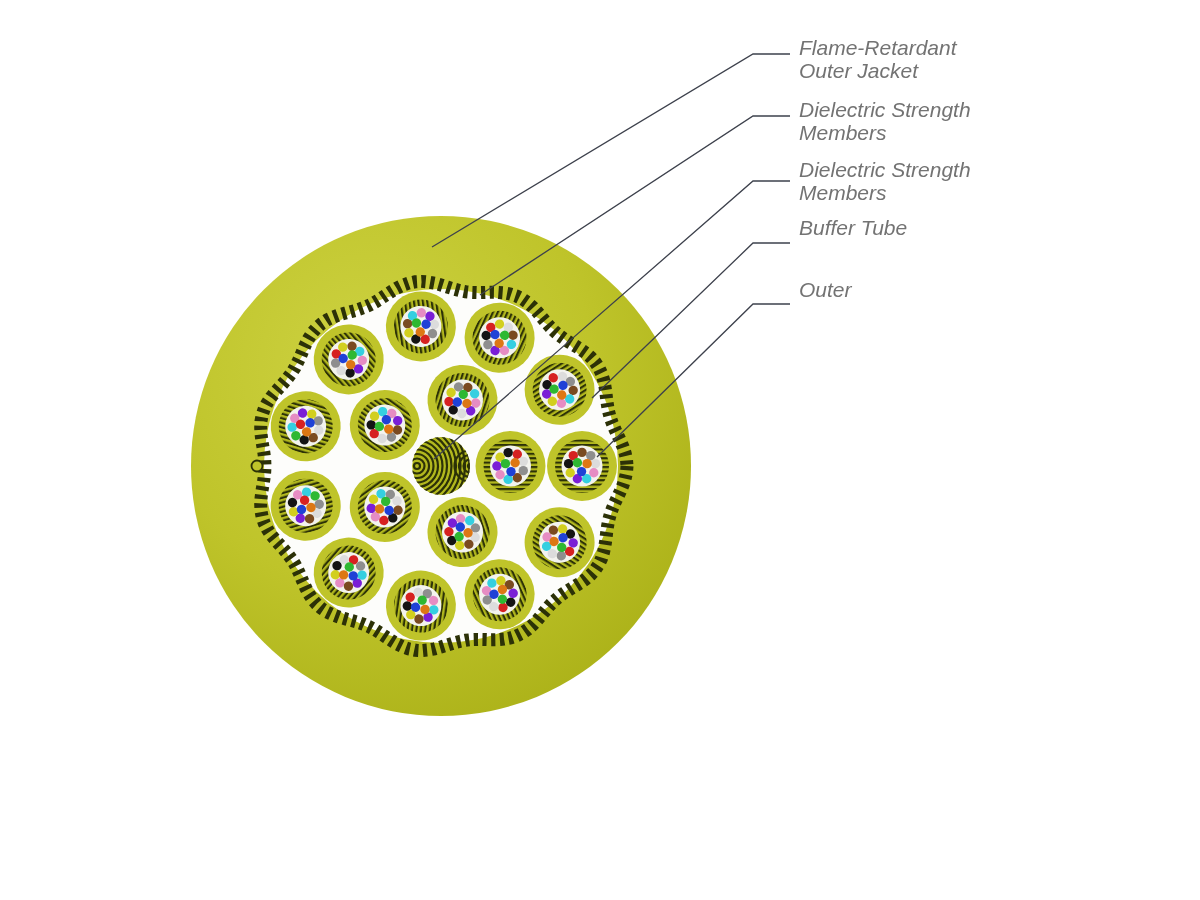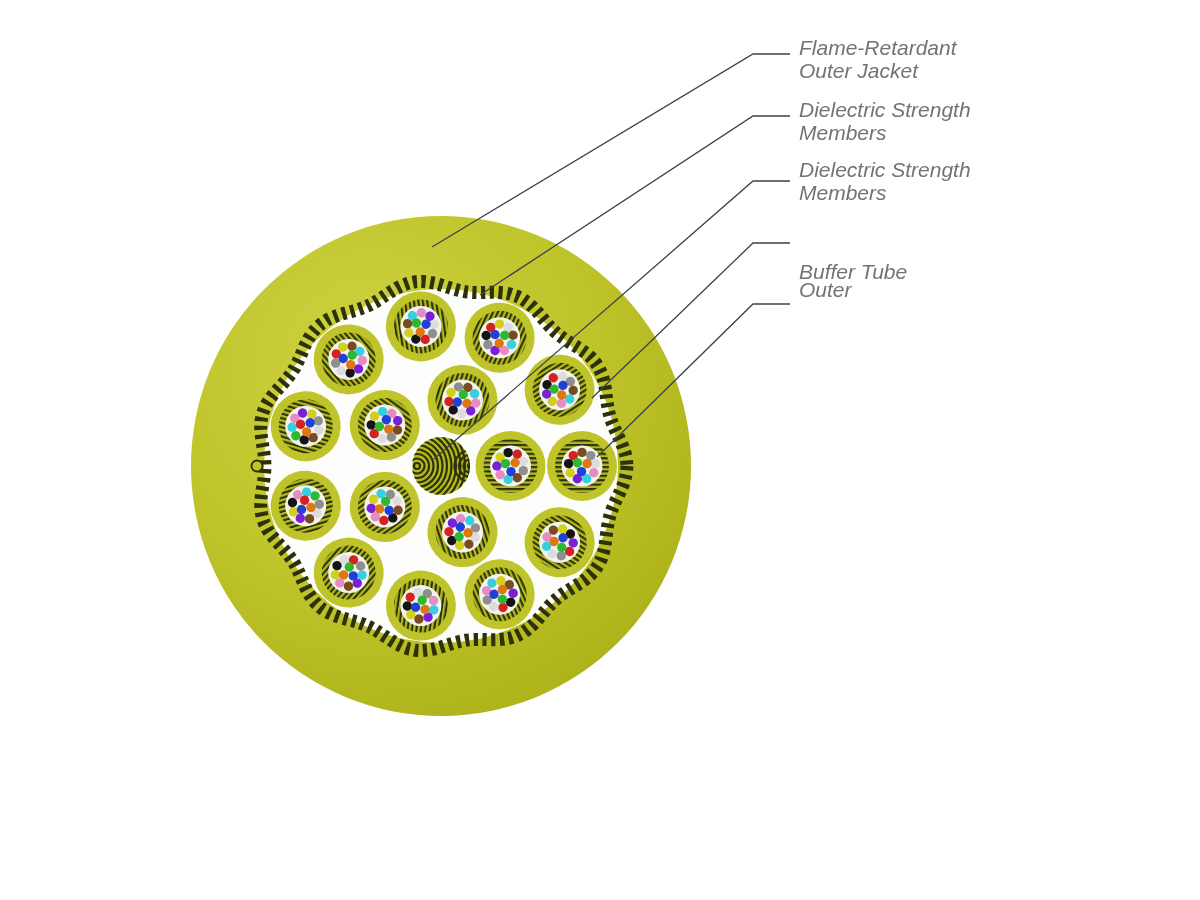--- a/index.html
+++ b/index.html
@@ -345,16 +345,16 @@
       <polyline points="790,243 753,243 592,398" fill="none" stroke="#3d414c" stroke-width="1.3"></polyline>
       <polyline points="790,304 753,304 597,457" fill="none" stroke="#3d414c" stroke-width="1.3"></polyline>
     </svg>
   <div id="labels">
       <div class="label" style="left: 799px; top: 36px;">Flame-Retardant
 Outer Jacket</div>
       <div class="label" style="left: 799px; top: 98px;">Dielectric Strength
 Members</div>
       <div class="label" style="left: 799px; top: 158px;">Dielectric Strength
 Members</div>
-      <div class="label" style="left: 799px; top: 216px; margin-top: 44px;">Buffer Tube</div>
+      <div class="label" style="left: 799px; top: 216px;">Buffer Tube</div>
       <div class="label" style="left: 799px; top: 278px;">Outer</div>
     </div>
 </div>
 
 </body></html>

